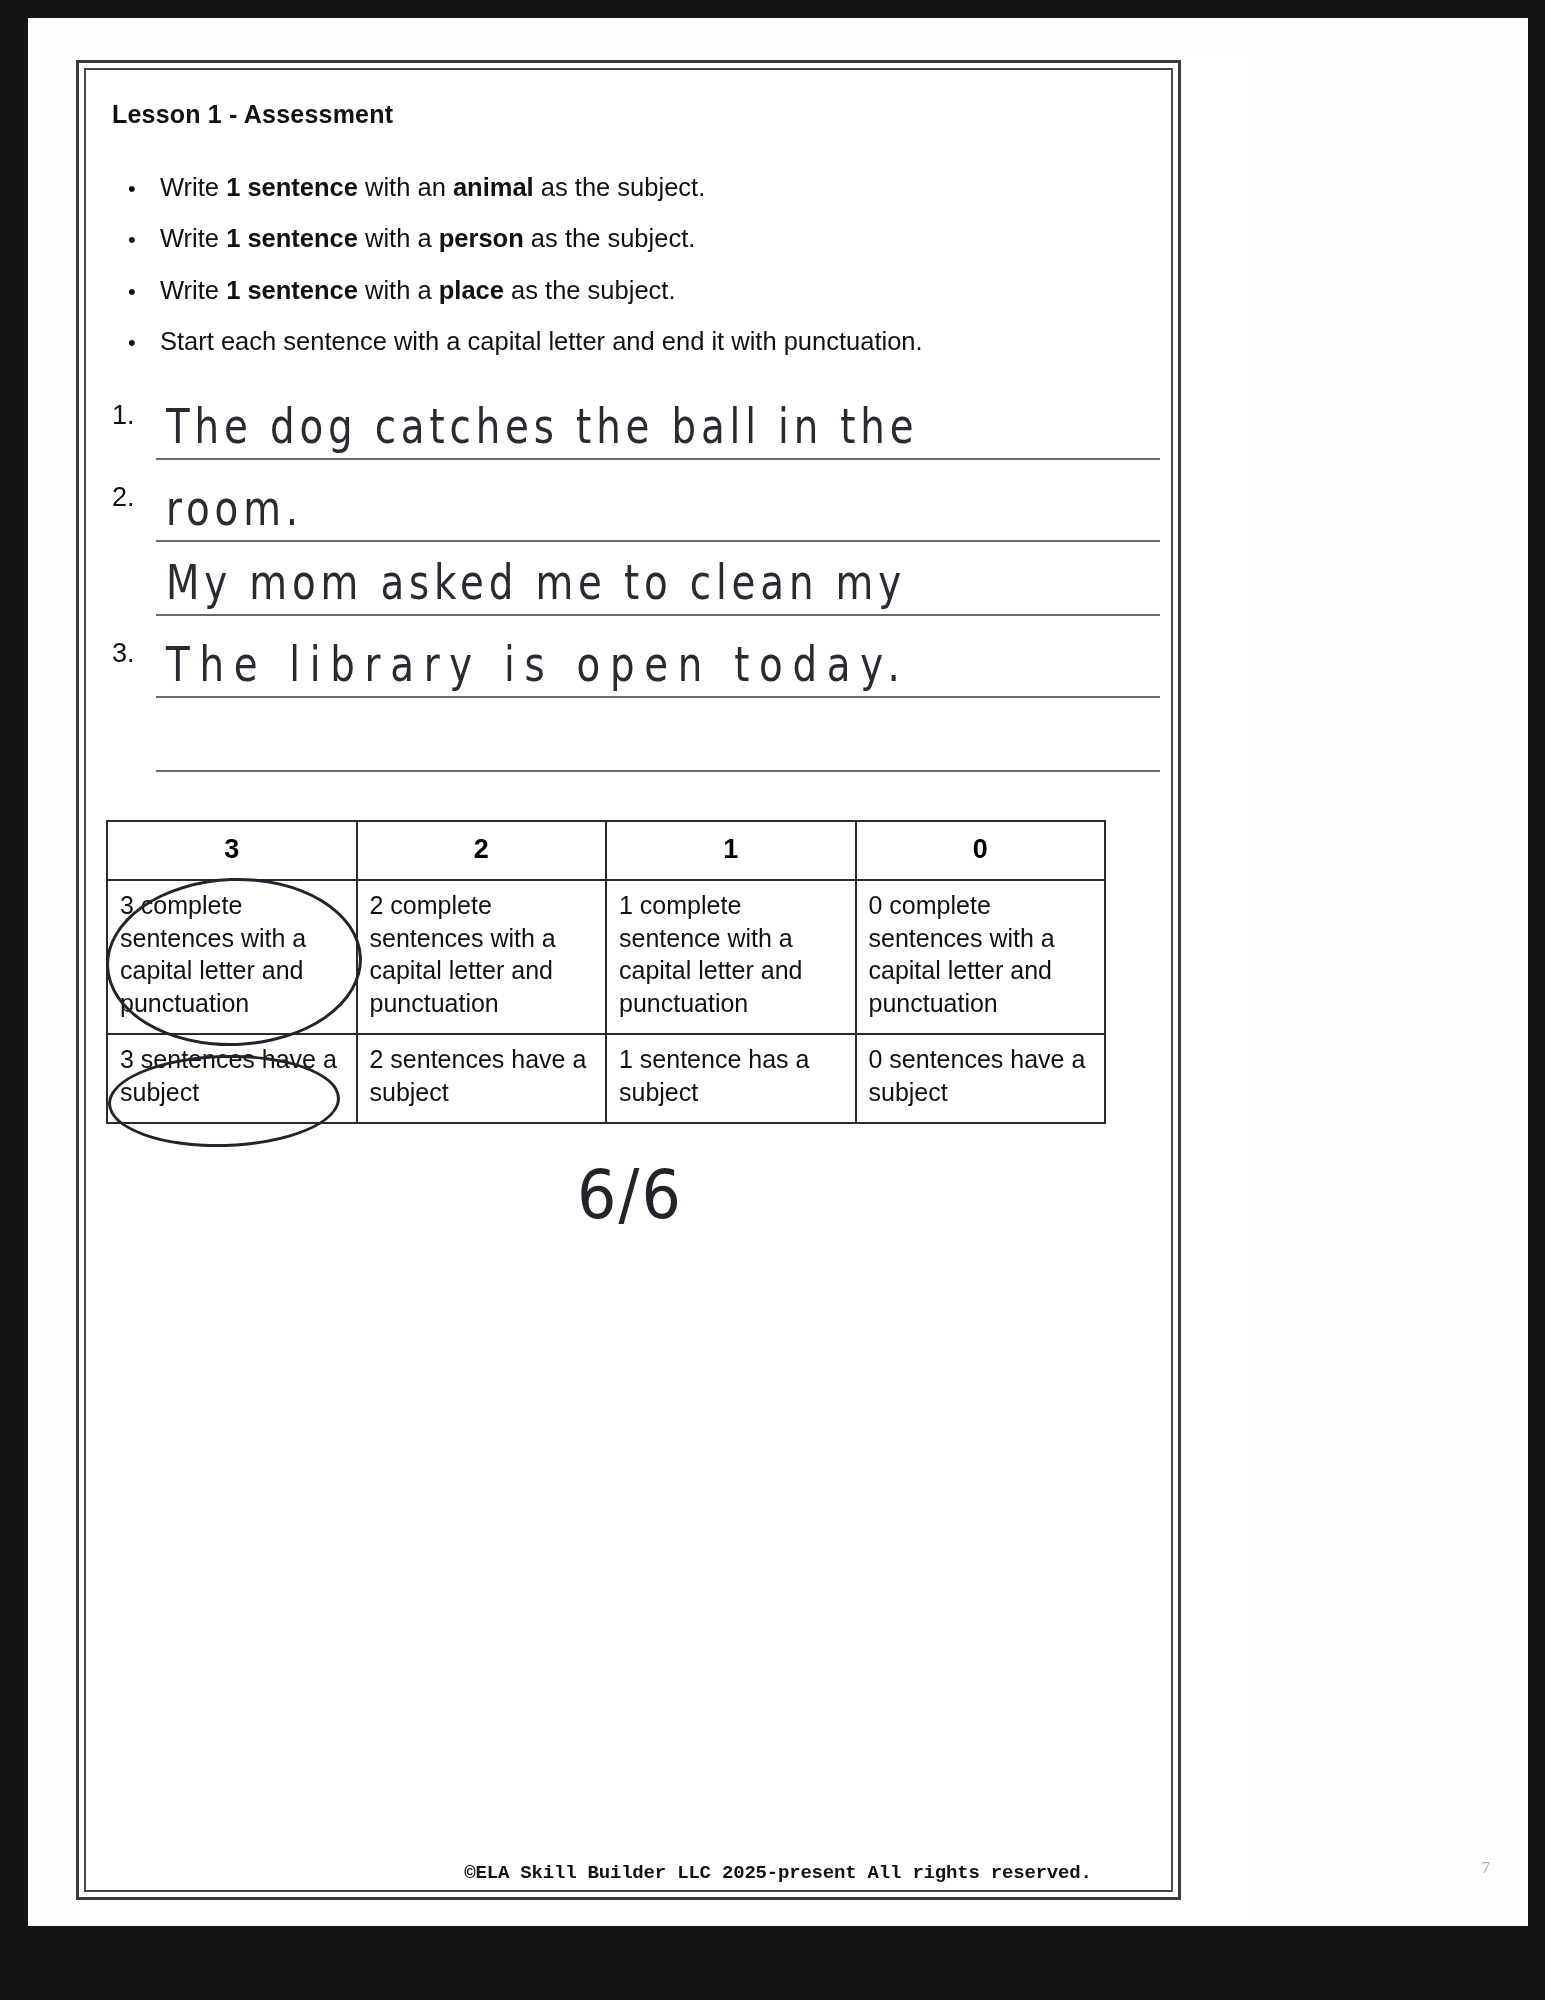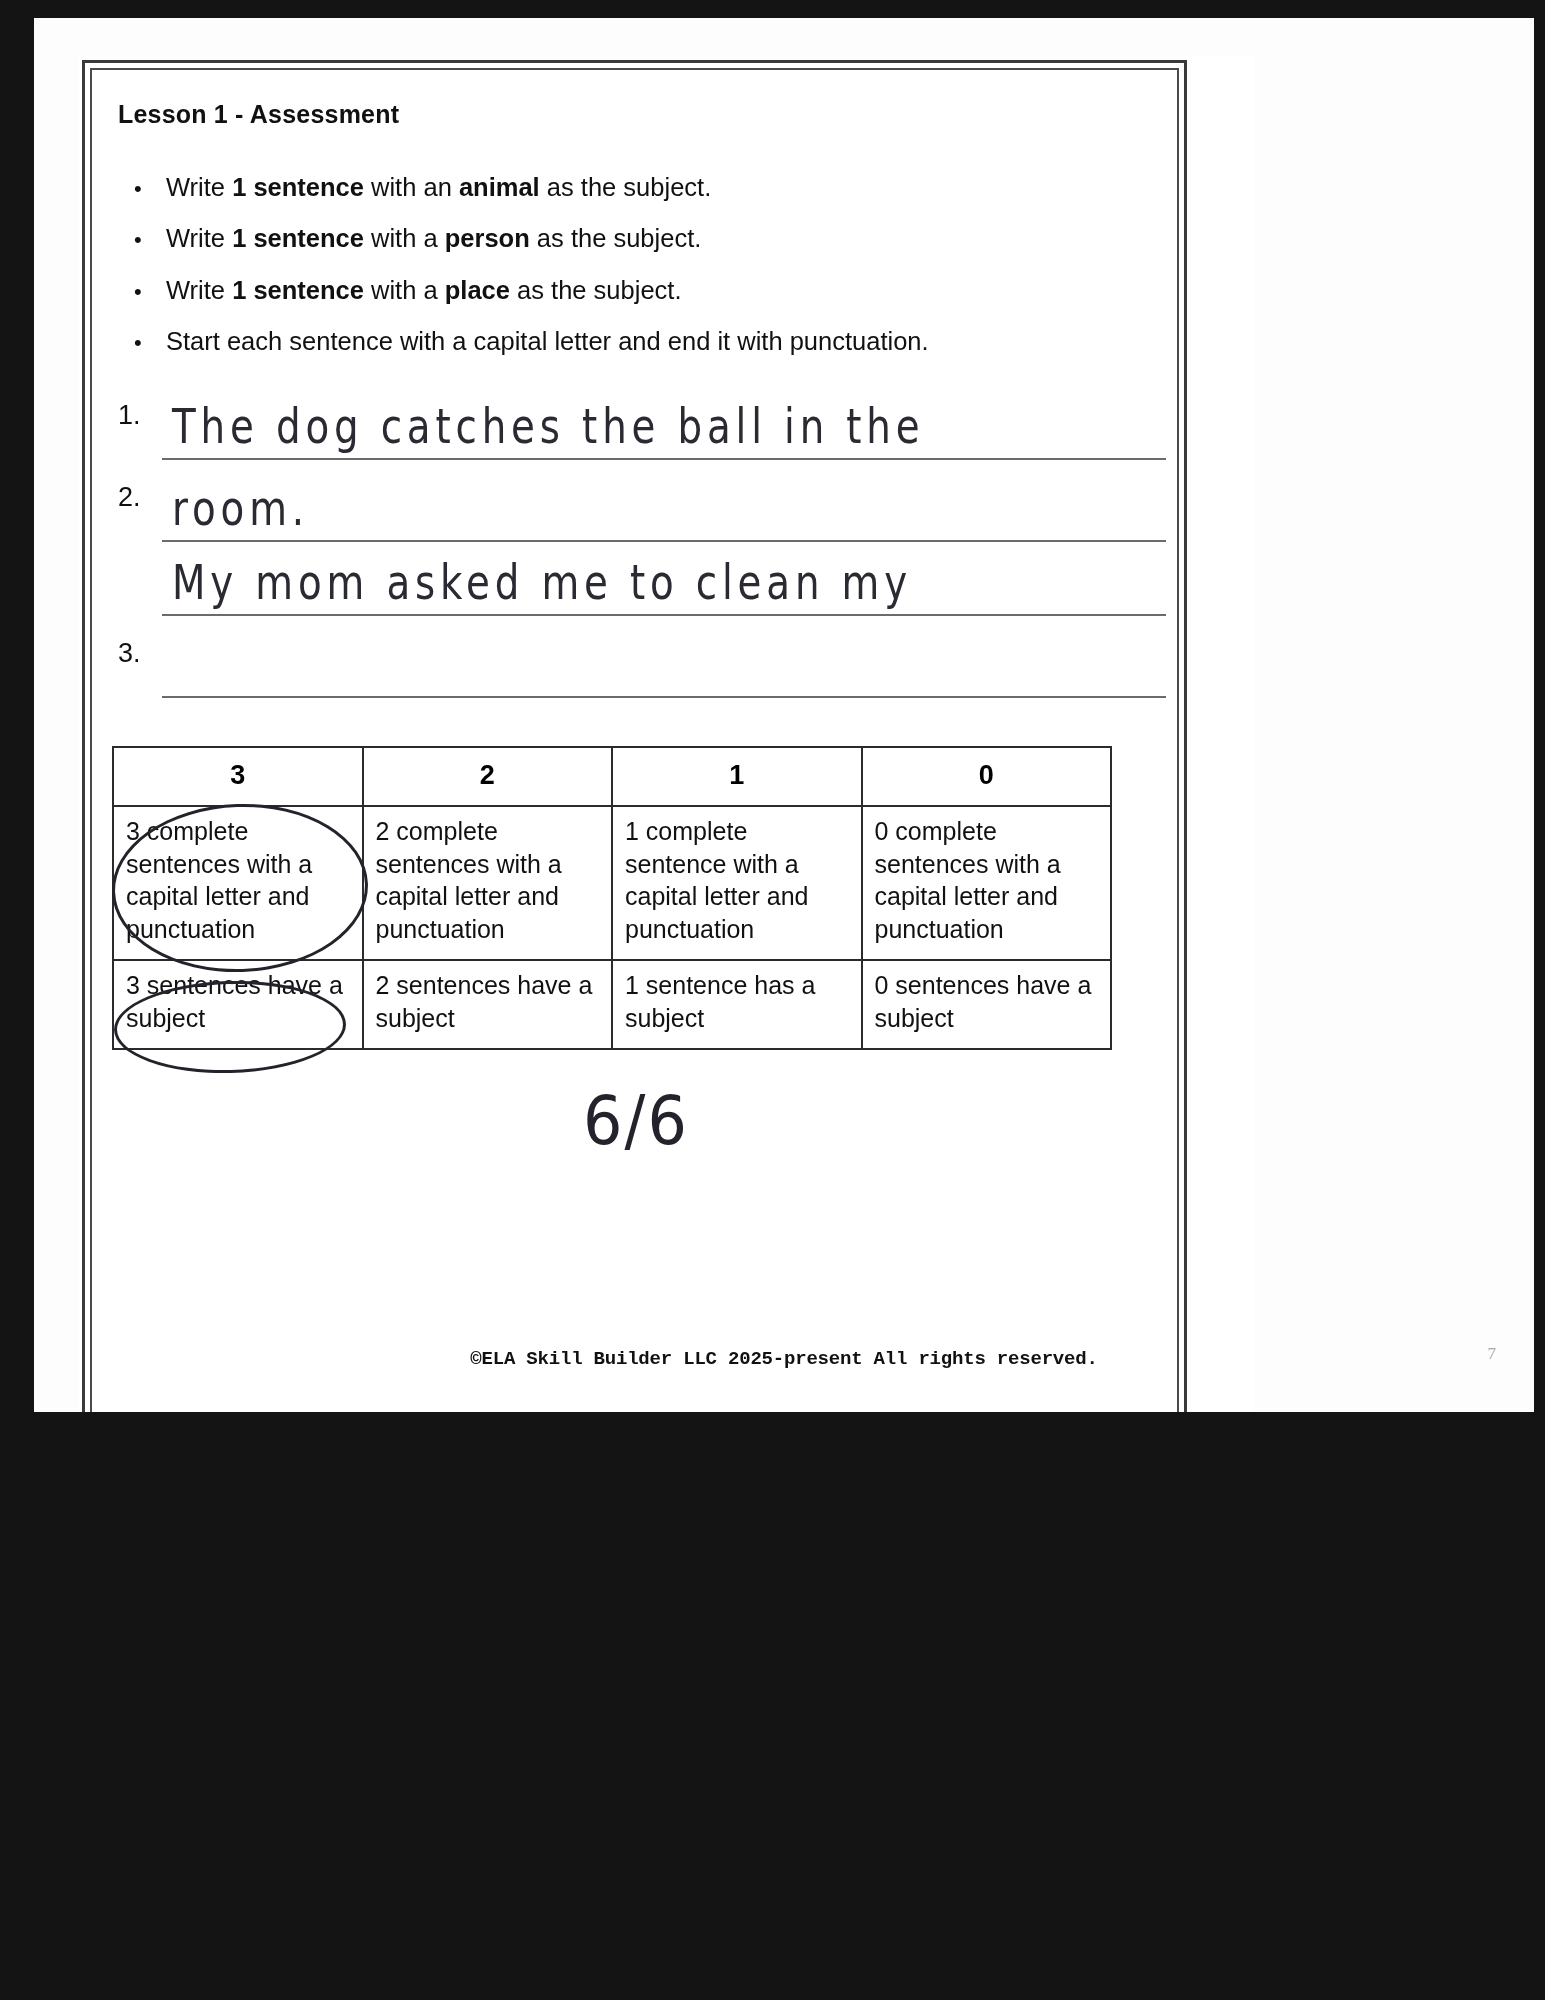--- a/index.html
+++ b/index.html
@@ -8,22 +8,22 @@
     background: #1a1a1a;
     font-family: "Liberation Sans", sans-serif;
   }
   .photo-frame {
     position: absolute; inset: 0;
     background: #141414;
   }
   
   .page {
     position: absolute;
-    left: 34px; top: 18px;
-    width: 1500px; height: 1394px;
+    left: 28px; top: 18px;
+    width: 1500px; height: 1908px;
     background: #fdfdfd;
     overflow: hidden;
   }
   .page-inner {
     position: absolute;
     left: 45px; top: 38px;
     width: 1175px; height: 1880px;
     background: #ffffff;
   }
   
@@ -253,20 +253,23 @@
           <div class="line">
             <span class="hand wide">room.</span>
           </div>
           <div class="line">
             <span class="hand wide">My  mom   asked  me  to  clean  my</span>
           </div>
         </div>
 
         <div class="answer-block">
           <span class="ans-num">3.</span>
+          <div class="line">
+            <span class="hand wider">The  library  is  open  today.</span>
+          </div>
           <div class="line">
             <span class="hand"></span>
           </div>
         </div>
 
       </div>
 
       <div class="rubric-wrap">
         <table class="rubric">
           <thead>

